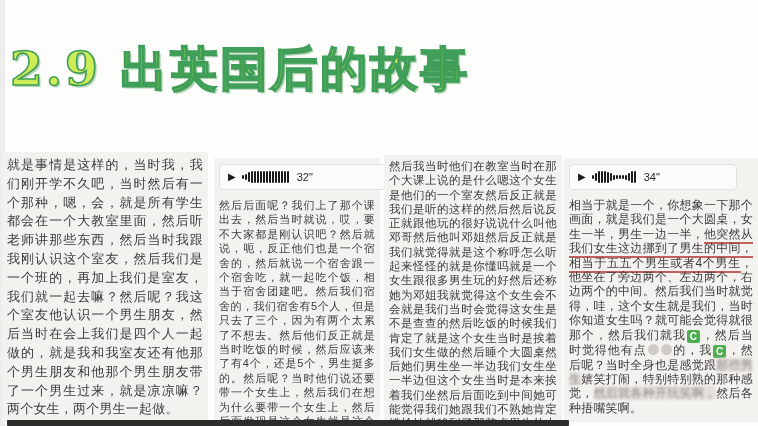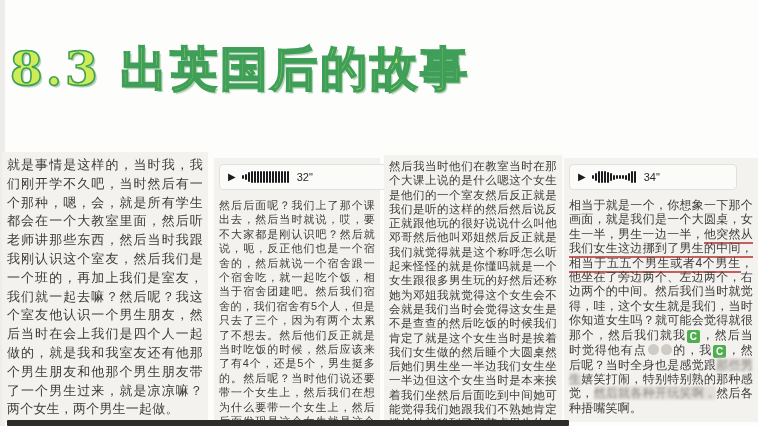--- a/index.html
+++ b/index.html
@@ -43,21 +43,21 @@
   .seg-blob i{
     display:inline-block;width:11px;height:11px;border-radius:50%;
     background:#cfccc7;margin:0 1px;vertical-align:-1px;filter:blur(0.6px);
   }
 </style>
 </head>
 <body>
 
 <div class="left-stripe"></div>
 
-<h1 class="title">8.3 出英国后的故事</h1>
+<h1 class="title">2.9 出英国后的故事</h1>
 
 <div class="col" style="left:2px;top:152px;width:206px;height:270px;--fs:13px;--lh:18.8px;">
   <div class="txt"><span class="seg-text">就是事情是这样的，当时我，我们刚开学不久吧，当时然后有一个那种，嗯，会，就是所有学生都会在一个大教室里面，然后听老师讲那些东西，然后当时我跟我刚认识这个室友，然后我们是一个班的，再加上我们是室友，我们就一起去嘛？然后呢？我这个室友他认识一个男生朋友，然后当时在会上我们是四个人一起做的，就是我和我室友还有他那个男生朋友和他那个男生朋友带了一个男生过来，就是凉凉嘛？两个女生，两个男生一起做。</span></div>
 </div>
 
 <div class="col" style="left:214px;top:158px;width:166px;height:264px;--fs:11px;--lh:14.4px;">
   <div class="player">
     <span class="play">▶</span>
     <span class="wf">
         <i style="height: 4px;"></i>

